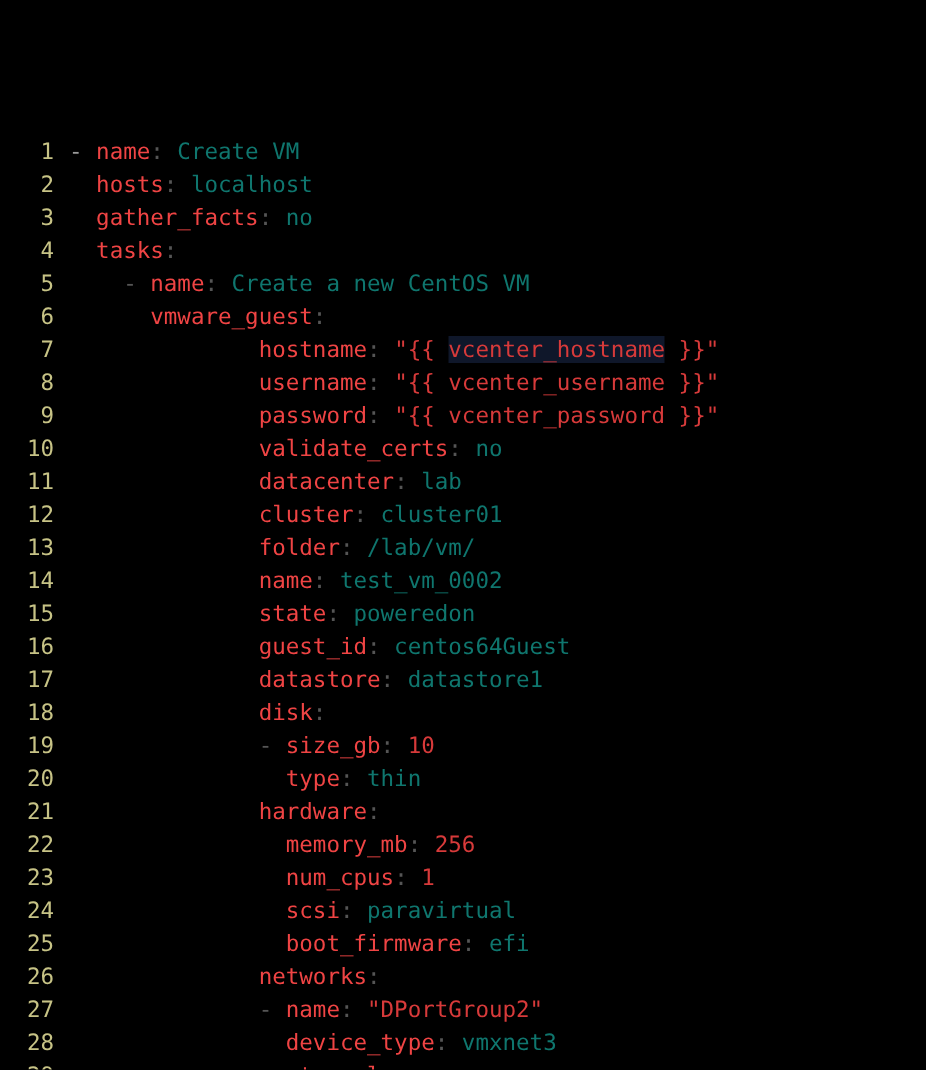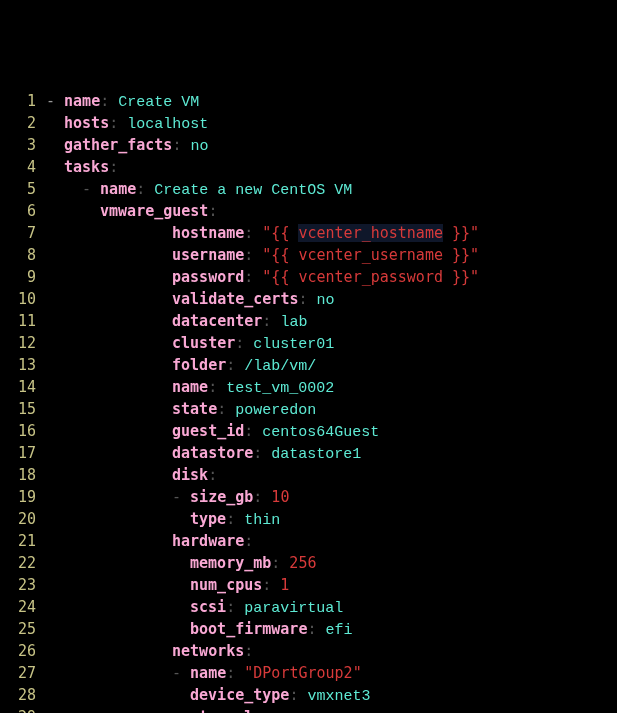--- a/index.html
+++ b/index.html
@@ -16,23 +16,23 @@
   .editor { padding: 2px 0 0 0; }
   .row { height: 22px; display: flex; }
   .gutter {
     width: 46px;
     text-align: right;
     padding-right: 10px;
     color: #c7c386;
     flex-shrink: 0;
   }
   .code { color: #ffffff; flex: 1; }
-  .k-cyan { color: #f9a8d4; font-weight: bold; }
+  .k-cyan { color: #ef4444; }
   .red { color: #d73a3a; }
-  .white { color: #5eead4; font-family: Liberation Mono, monospace; }
+  .white { color: #0f766e; }
   .grey { color: #555555; }
   .fold { color: #999999; }
   .hl { background: #0f172a; color: #d73a3a; }
 </style>
 </head>
 <body>
 
 
 
 <div class="editor" id="editor"><div class="row"><span class="gutter">1</span><span class="code"><span class="fold">-</span><span class="white"> </span><span class="k-cyan">name</span><span class="grey">:</span><span class="white"> Create VM</span></span></div><div class="row"><span class="gutter">2</span><span class="code"><span class="white">  </span><span class="k-cyan">hosts</span><span class="grey">:</span><span class="white"> localhost</span></span></div><div class="row"><span class="gutter">3</span><span class="code"><span class="white">  </span><span class="k-cyan">gather_facts</span><span class="grey">:</span><span class="white"> no</span></span></div><div class="row"><span class="gutter">4</span><span class="code"><span class="white">  </span><span class="k-cyan">tasks</span><span class="grey">:</span></span></div><div class="row"><span class="gutter">5</span><span class="code"><span class="white">    </span><span class="grey">- </span><span class="k-cyan">name</span><span class="grey">:</span><span class="white"> Create a new CentOS VM</span></span></div><div class="row"><span class="gutter">6</span><span class="code"><span class="white">      </span><span class="k-cyan">vmware_guest</span><span class="grey">:</span></span></div><div class="row"><span class="gutter">7</span><span class="code"><span class="white">              </span><span class="k-cyan">hostname</span><span class="grey">:</span><span class="white"> </span><span class="red">"{{ </span><span class="hl">vcenter_hostname</span><span class="red"> }}"</span></span></div><div class="row"><span class="gutter">8</span><span class="code"><span class="white">              </span><span class="k-cyan">username</span><span class="grey">:</span><span class="white"> </span><span class="red">"{{ vcenter_username }}"</span></span></div><div class="row"><span class="gutter">9</span><span class="code"><span class="white">              </span><span class="k-cyan">password</span><span class="grey">:</span><span class="white"> </span><span class="red">"{{ vcenter_password }}"</span></span></div><div class="row"><span class="gutter">10</span><span class="code"><span class="white">              </span><span class="k-cyan">validate_certs</span><span class="grey">:</span><span class="white"> no</span></span></div><div class="row"><span class="gutter">11</span><span class="code"><span class="white">              </span><span class="k-cyan">datacenter</span><span class="grey">:</span><span class="white"> lab</span></span></div><div class="row"><span class="gutter">12</span><span class="code"><span class="white">              </span><span class="k-cyan">cluster</span><span class="grey">:</span><span class="white"> cluster01</span></span></div><div class="row"><span class="gutter">13</span><span class="code"><span class="white">              </span><span class="k-cyan">folder</span><span class="grey">:</span><span class="white"> /lab/vm/</span></span></div><div class="row"><span class="gutter">14</span><span class="code"><span class="white">              </span><span class="k-cyan">name</span><span class="grey">:</span><span class="white"> test_vm_0002</span></span></div><div class="row"><span class="gutter">15</span><span class="code"><span class="white">              </span><span class="k-cyan">state</span><span class="grey">:</span><span class="white"> poweredon</span></span></div><div class="row"><span class="gutter">16</span><span class="code"><span class="white">              </span><span class="k-cyan">guest_id</span><span class="grey">:</span><span class="white"> centos64Guest</span></span></div><div class="row"><span class="gutter">17</span><span class="code"><span class="white">              </span><span class="k-cyan">datastore</span><span class="grey">:</span><span class="white"> datastore1</span></span></div><div class="row"><span class="gutter">18</span><span class="code"><span class="white">              </span><span class="k-cyan">disk</span><span class="grey">:</span></span></div><div class="row"><span class="gutter">19</span><span class="code"><span class="white">              </span><span class="grey">- </span><span class="k-cyan">size_gb</span><span class="grey">:</span><span class="white"> </span><span class="red">10</span></span></div><div class="row"><span class="gutter">20</span><span class="code"><span class="white">                </span><span class="k-cyan">type</span><span class="grey">:</span><span class="white"> thin</span></span></div><div class="row"><span class="gutter">21</span><span class="code"><span class="white">              </span><span class="k-cyan">hardware</span><span class="grey">:</span></span></div><div class="row"><span class="gutter">22</span><span class="code"><span class="white">                </span><span class="k-cyan">memory_mb</span><span class="grey">:</span><span class="white"> </span><span class="red">256</span></span></div><div class="row"><span class="gutter">23</span><span class="code"><span class="white">                </span><span class="k-cyan">num_cpus</span><span class="grey">:</span><span class="white"> </span><span class="red">1</span></span></div><div class="row"><span class="gutter">24</span><span class="code"><span class="white">                </span><span class="k-cyan">scsi</span><span class="grey">:</span><span class="white"> paravirtual</span></span></div><div class="row"><span class="gutter">25</span><span class="code"><span class="white">                </span><span class="k-cyan">boot_firmware</span><span class="grey">:</span><span class="white"> efi</span></span></div><div class="row"><span class="gutter">26</span><span class="code"><span class="white">              </span><span class="k-cyan">networks</span><span class="grey">:</span></span></div><div class="row"><span class="gutter">27</span><span class="code"><span class="white">              </span><span class="grey">- </span><span class="k-cyan">name</span><span class="grey">:</span><span class="white"> </span><span class="red">"DPortGroup2"</span></span></div><div class="row"><span class="gutter">28</span><span class="code"><span class="white">                </span><span class="k-cyan">device_type</span><span class="grey">:</span><span class="white"> vmxnet3</span></span></div><div class="row"><span class="gutter">29</span><span class="code"><span class="white">              </span><span class="k-cyan">customvalues</span><span class="grey">:</span></span></div></div>

